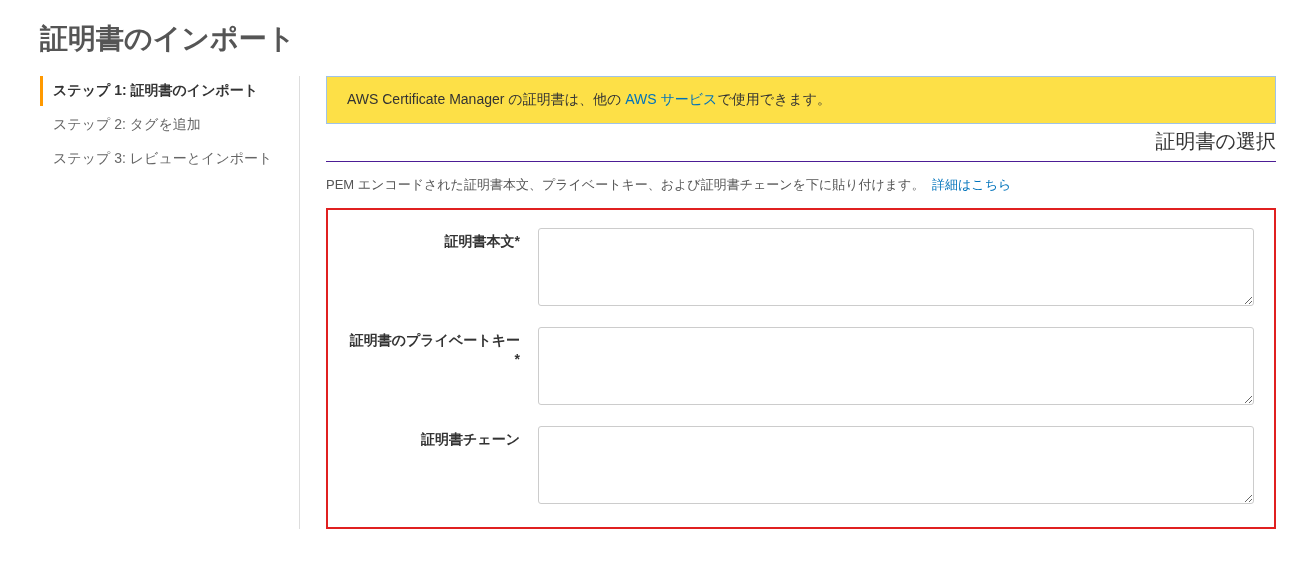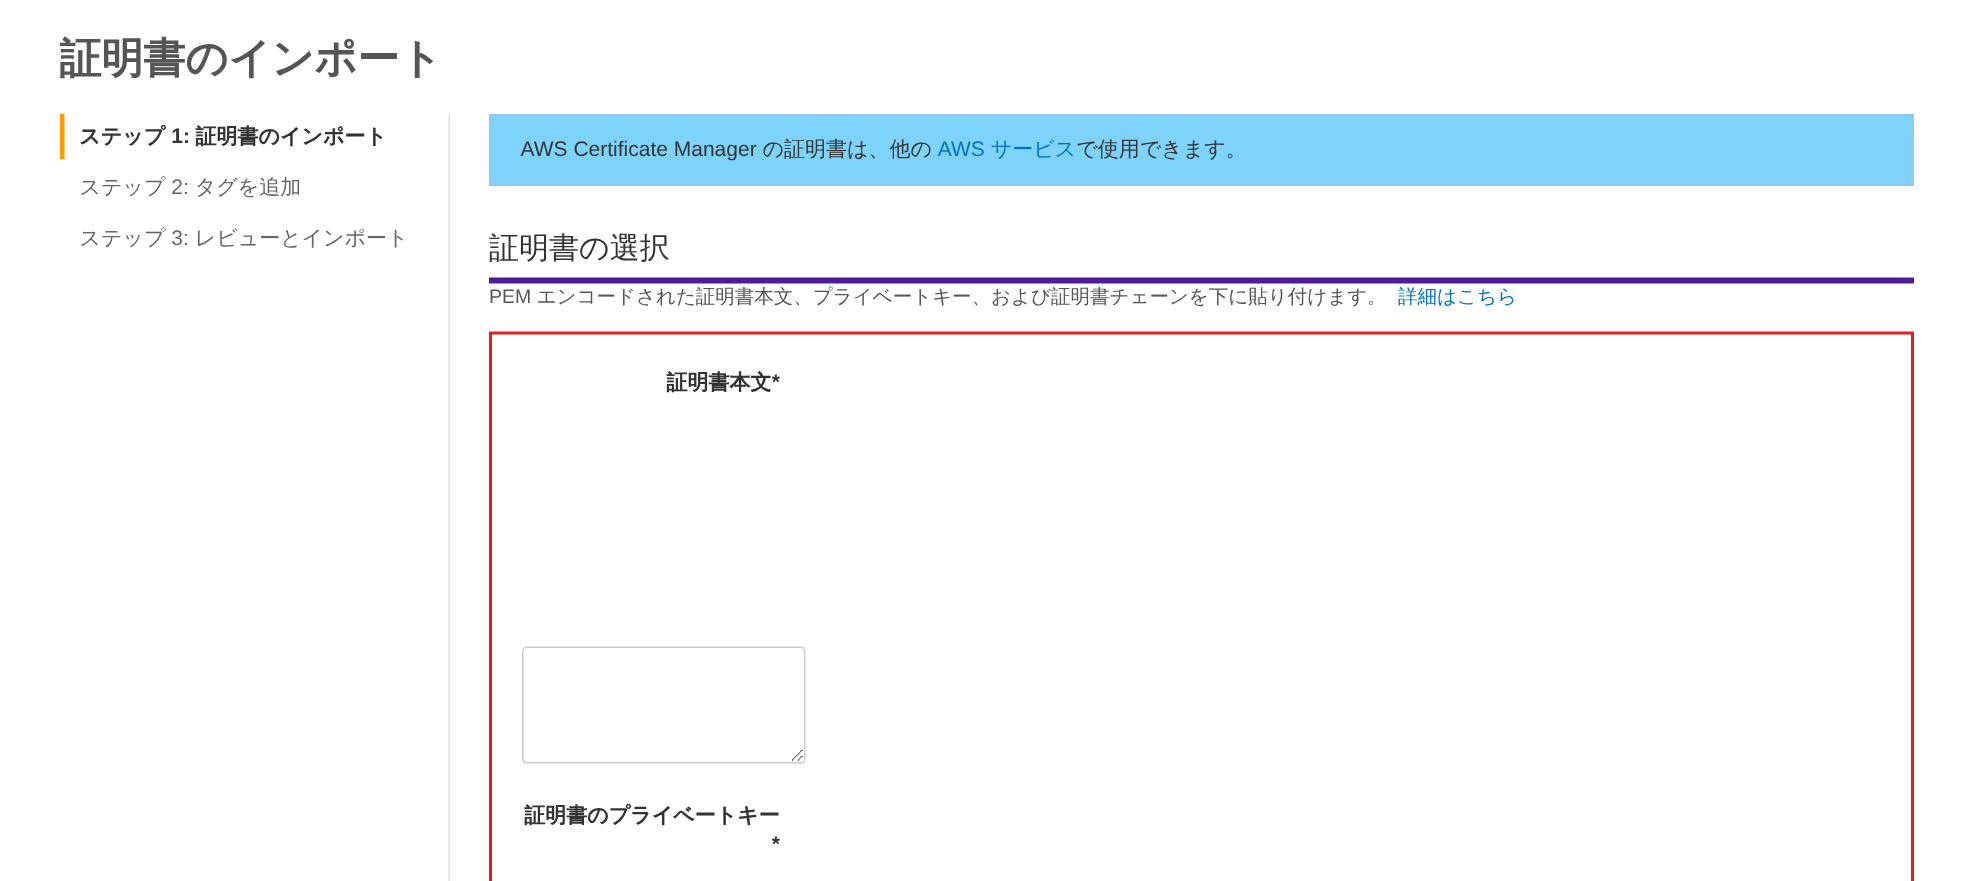--- a/index.html
+++ b/index.html
@@ -38,50 +38,50 @@
       color: #333;
       font-weight: 700;
     }
     .main {
       flex: 1;
       padding-left: 26px;
       min-width: 0;
     }
     .info-box {
       border: 1px solid #9fc3e8;
-      background: #7dd3fc;
+      background: #fde047;
       padding: 14px 20px;
-      margin-bottom: 28px;
+      margin-bottom: 4px;
       font-size: 14px;
       color: #333;
     }
     .info-box a { color: #0073bb; text-decoration: none; }
     h2.section-title {
       font-size: 20px;
       font-weight: 400;
       color: #333;
-      border-bottom: 4px solid #4c1d95;
+      border-bottom: 1px solid #4c1d95;
       padding-bottom: 6px;
-      margin-bottom: 0;
+      margin-bottom: 14px;
+      text-align: right;
     }
     .section-desc {
       font-size: 13px;
       color: #555;
       margin-bottom: 14px;
     }
     .section-desc a { color: #0073bb; text-decoration: none; margin-left: 4px; }
     .form-box {
       border: 2px solid #e02020;
       padding: 18px 20px 20px 20px;
     }
     .form-row {
       display: flex;
       align-items: flex-start;
       margin-bottom: 18px;
-      flex-direction: column;
     }
     .form-row:last-child { margin-bottom: 0; }
     .form-label {
       width: 190px;
       flex: 0 0 190px;
       text-align: right;
       padding-right: 18px;
       padding-top: 4px;
       font-size: 14px;
       color: #333;

